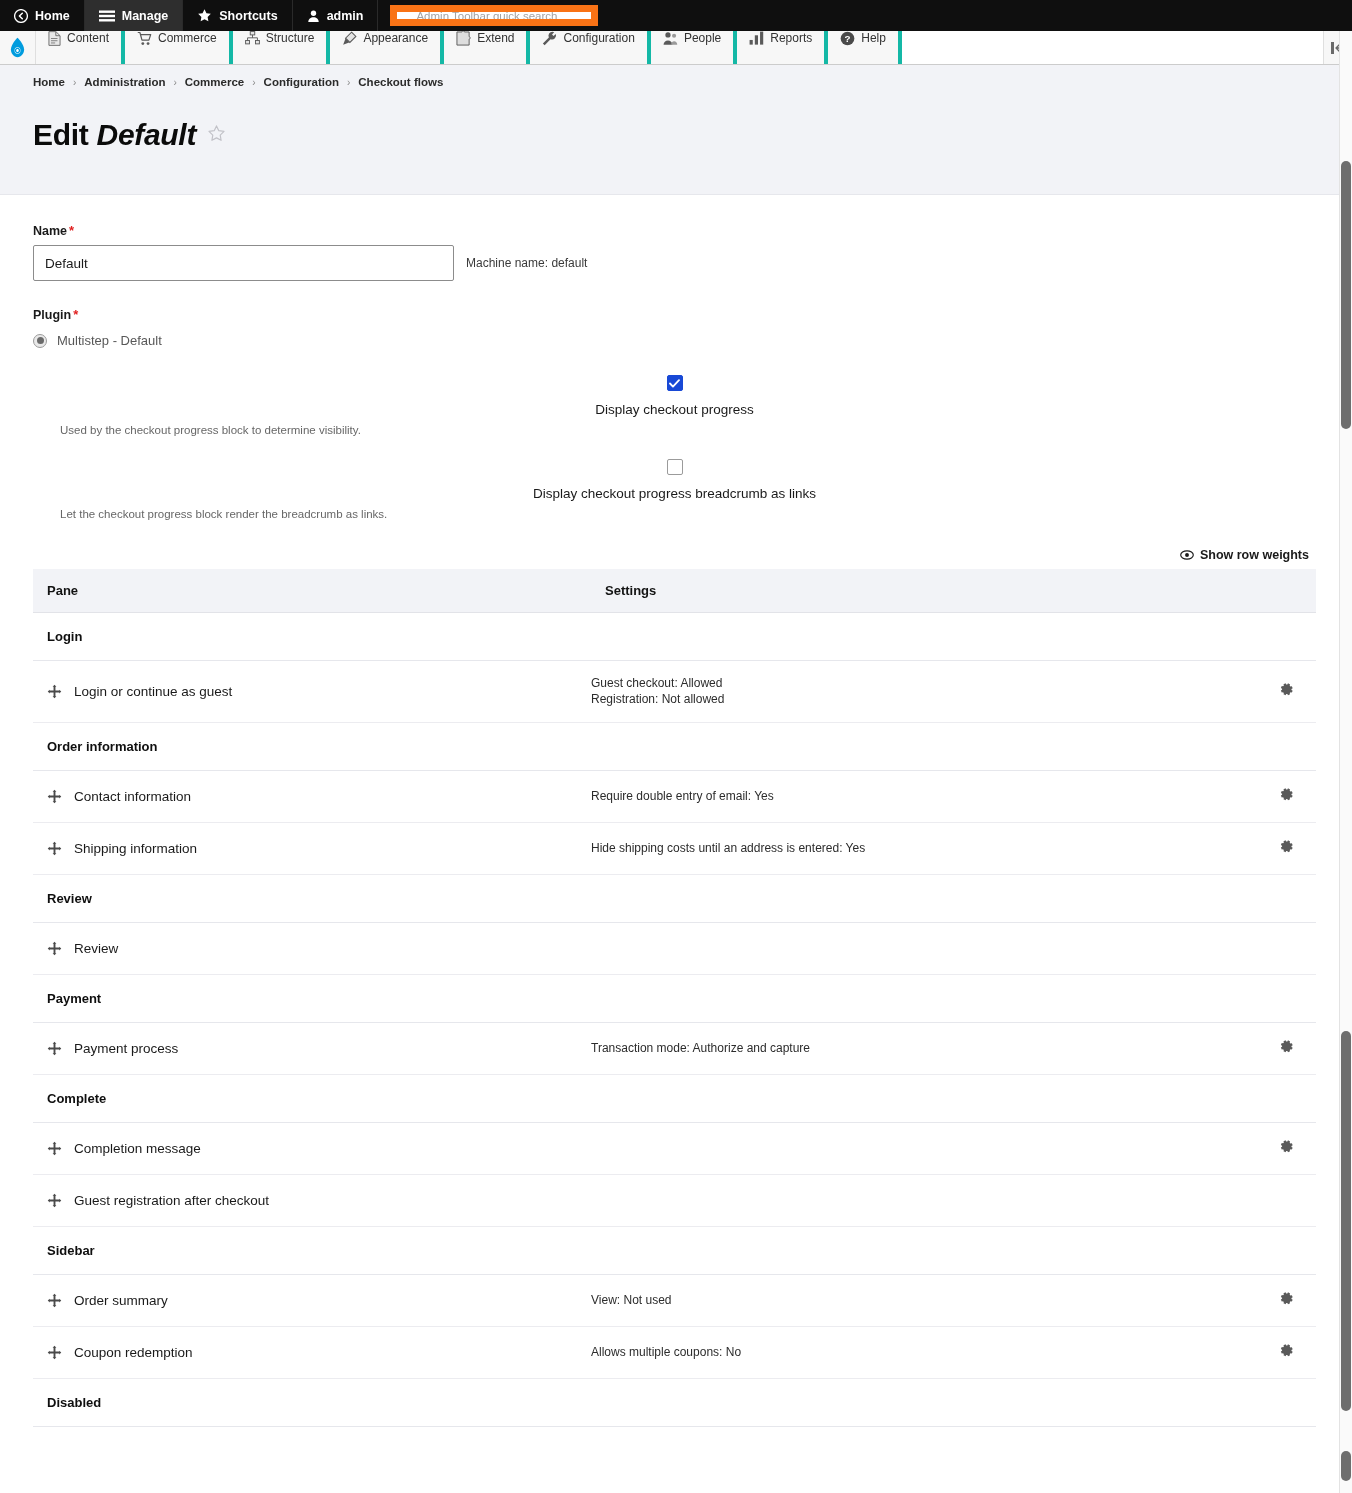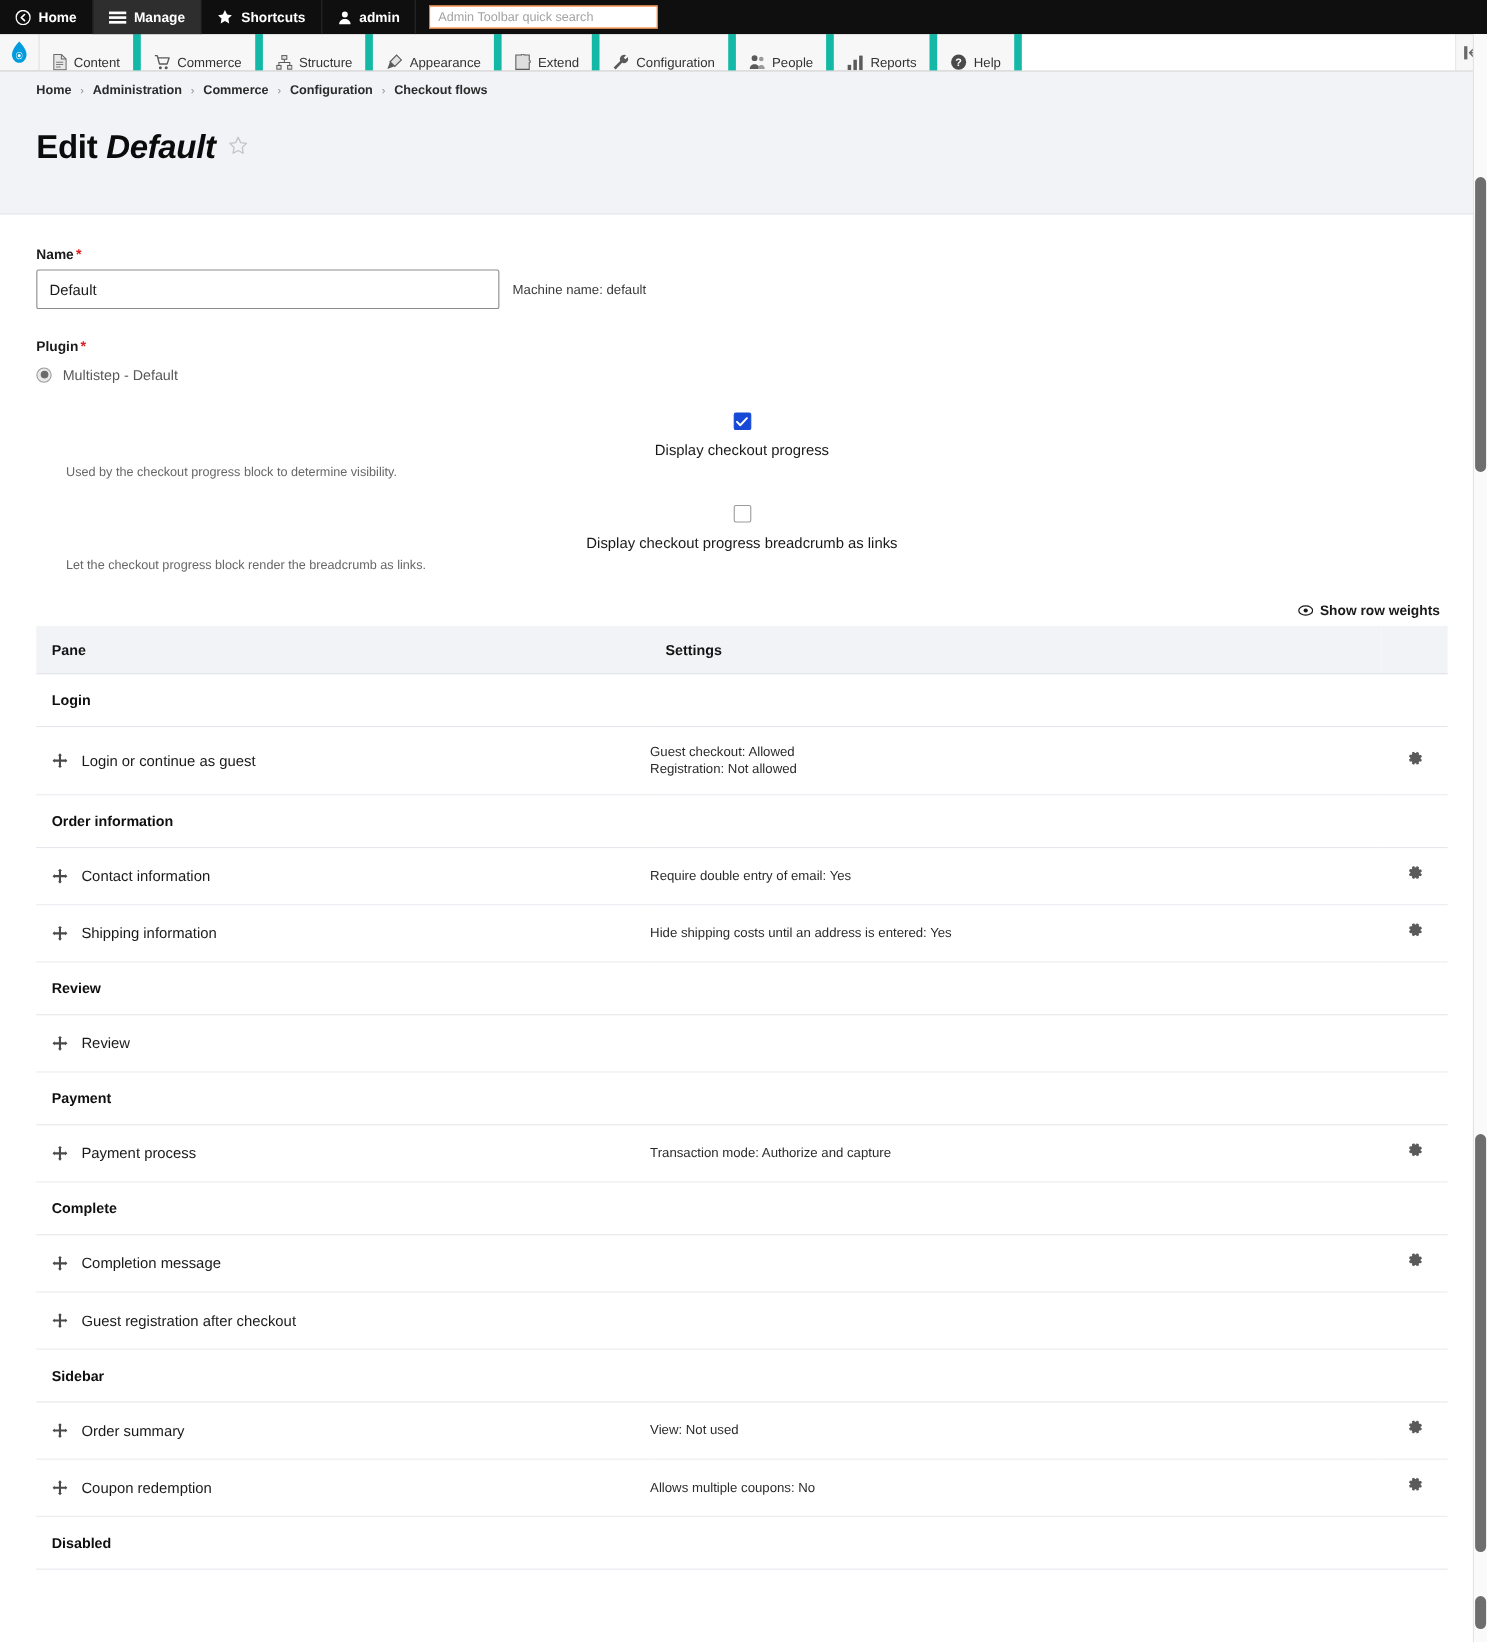--- a/index.html
+++ b/index.html
@@ -16,39 +16,39 @@
     position: relative; z-index: 30;
   }
   .tt-item {
     display: flex; align-items: center; gap: 7px;
     padding: 0 14px; color: #fff; font-size: 12.5px; font-weight: bold;
     border-right: 1px solid #2a2a2a; cursor: pointer; white-space: nowrap;
   }
   .tt-item.active { background: #2e2e2e; }
   .tt-search-wrap { display: flex; align-items: center; padding-left: 12px; }
   .tt-search {
-    width: 208px; height: 21px; border: 1px solid #f97316; background: #fff;
+    width: 208px; height: 21px; border: 7px solid #f97316; background: #fff;
     font-size: 11.5px; color: #9a9a9a; font-family: "Liberation Sans", sans-serif;
-    padding: 0 7px; outline: none;
+    padding: 0 19px; outline: none;
   }
   .tt-search::placeholder { color: #a3a3a3; }
   .ico { display: inline-block; line-height: 0; }
 
   
   .toolbar-menu {
     height: 34px; background: #f7f7f7; display: flex; align-items: stretch;
     border-bottom: 1px solid #ccc; position: relative; z-index: 29;
   }
   .tm-logo {
     width: 36px; display: flex; align-items: center; justify-content: center;
     border-right: 1px solid #dfdfdf;
   }
   .tm-item {
-    display: flex; align-items: flex-end; gap: 6px; padding: 0 12px;
-    font-size: 12px; color: #333; border-right: 7px solid #14b8a6;
+    display: flex; align-items: flex-start; gap: 6px; padding: 0 12px;
+    font-size: 12px; color: #333; border-right: 4px solid #14b8a6;
     cursor: pointer; white-space: nowrap;
   }
   .tm-spacer { flex: 1; background: #fff; border-right: 1px solid #dfdfdf; }
   .tm-toggle {
     width: 28px; display: flex; align-items: center; justify-content: center;
     cursor: pointer; background: #f7f7f7;
   }
 
   
   .page-header {

